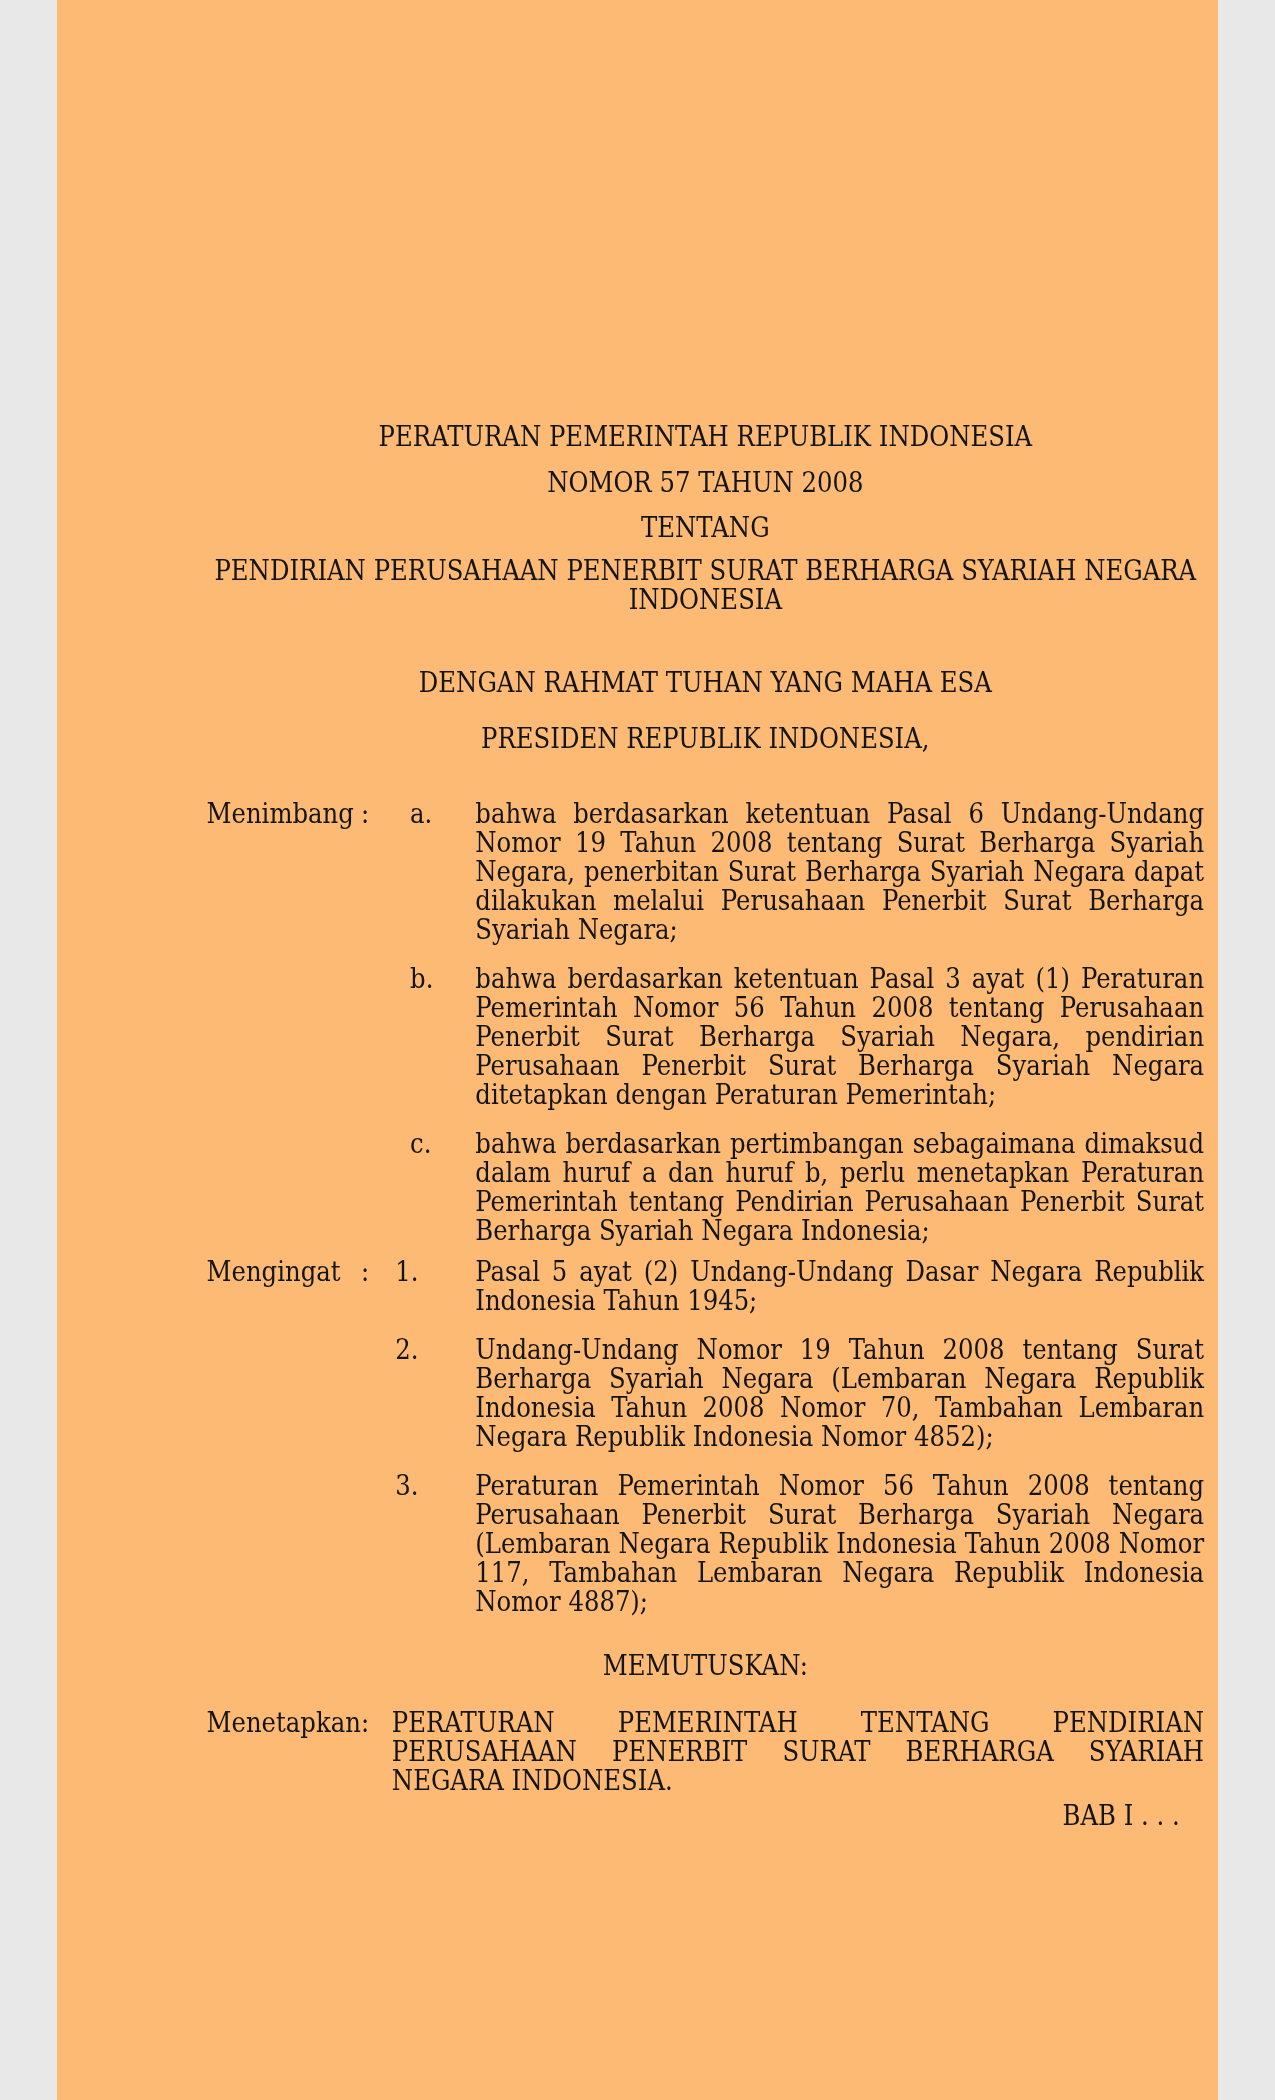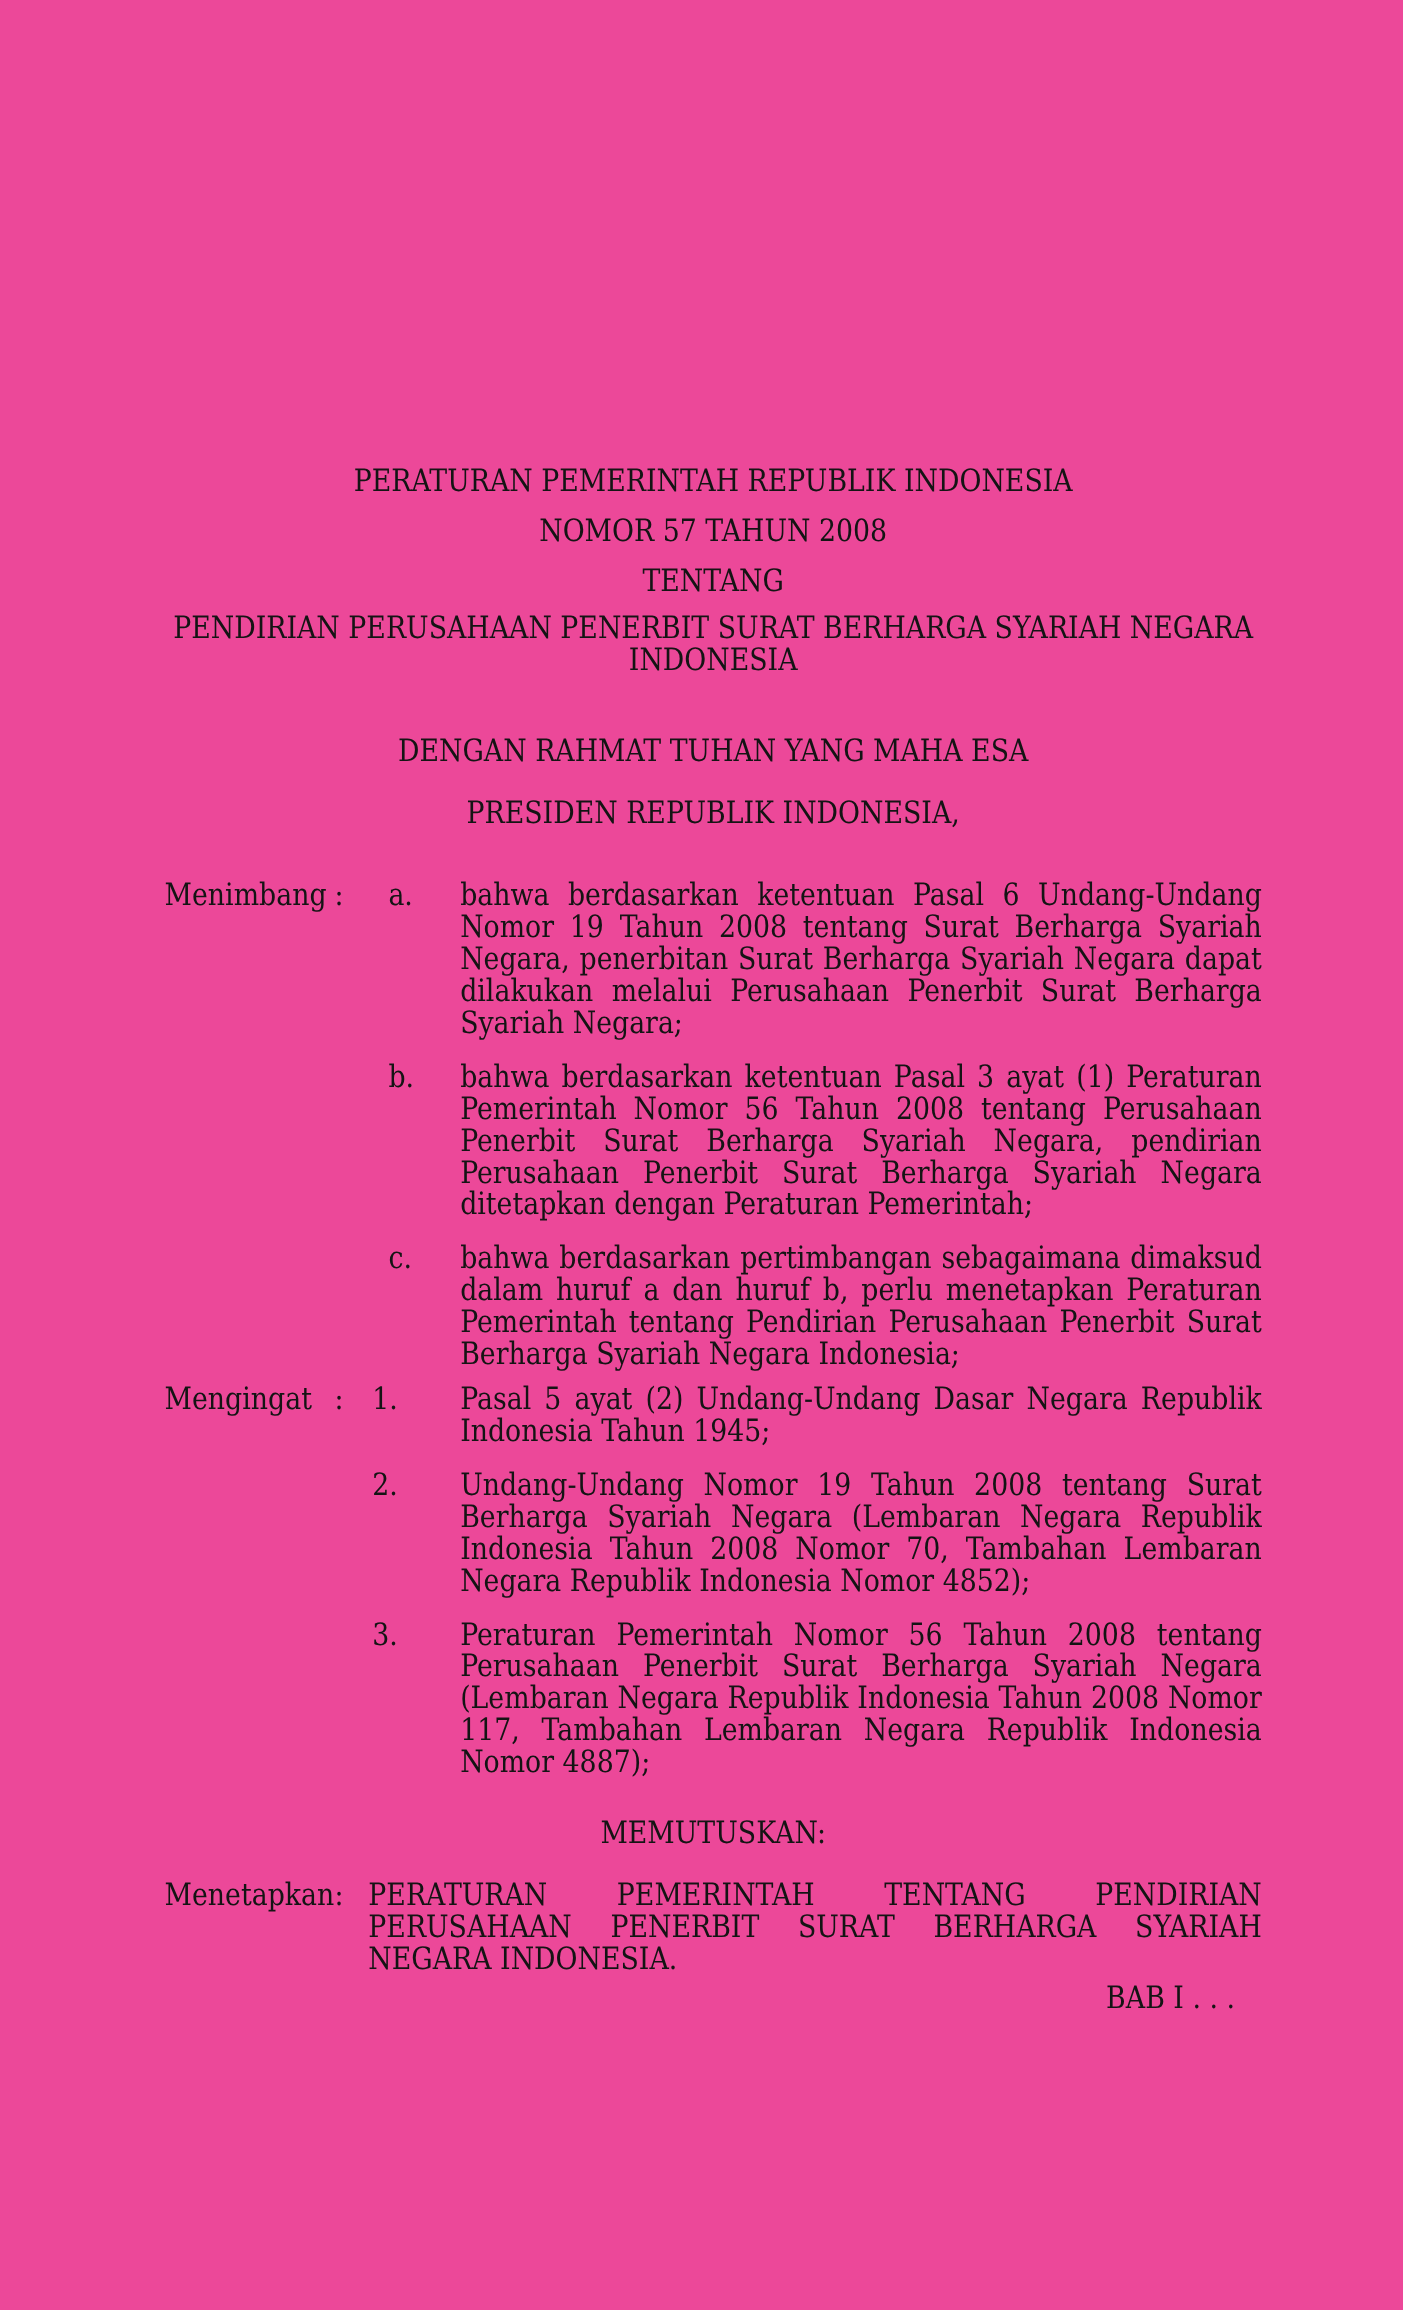--- a/index.html
+++ b/index.html
@@ -1,19 +1,19 @@
 <!DOCTYPE html>
 <html><head>
 <meta charset="utf-8">
 <style>
   html,body{margin:0;padding:0;background:#e8e8e8;}
   .page{
     position:relative;
-    width:1275px;height:2100px;
-    background:#ec4899;
+    width:1161px;height:2100px;
+    background:#fdba74;
     overflow:hidden;
     margin:0 auto;
     font-family:"DejaVu Serif", serif;
     color:#141414;
   }
   .squeeze{
     width:1466px;
     transform:scaleX(0.86966);
     transform-origin:0 0;
   }

